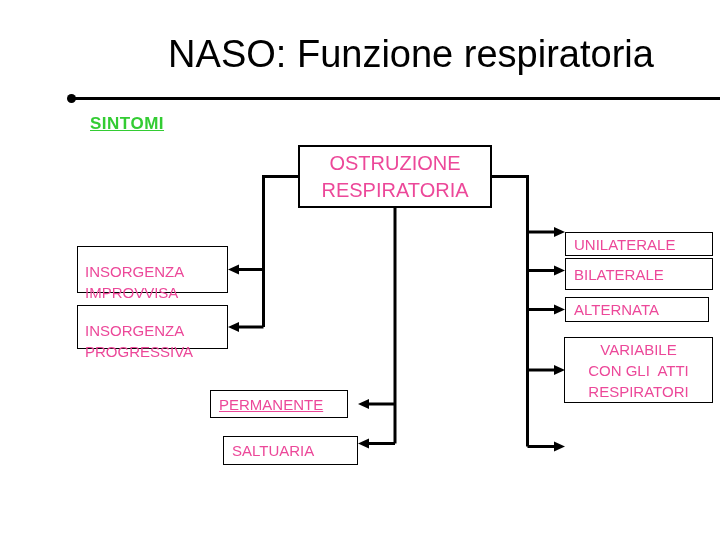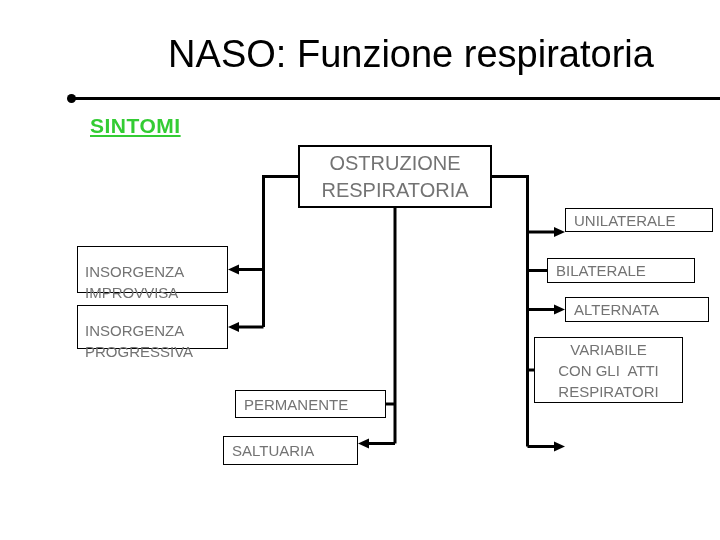--- a/index.html
+++ b/index.html
@@ -21,55 +21,55 @@
   }
   .divider .dot {
     position: absolute; top: -3px; width: 9px; height: 9px;
     border-radius: 50%; background: #000000;
   }
   .divider .dot-l { left: -4px; }
   .divider .dot-r { right: -4px; }
 
   .section-label {
     position: absolute; left: 55px; top: 114px;
-    font-size: 21px; font-weight: bold; text-decoration: underline;
+    font-size: 17px; font-weight: bold; text-decoration: underline;
     color: #33cc33; letter-spacing: 0.5px;
   }
 
   .connectors { position: absolute; left: 0; top: 0; width: 720px; height: 540px; }
   .connectors path { fill: none; stroke: #000000; stroke-width: 3px; }
   .connectors polygon { fill: #000000; stroke: none; }
 
   .box {
     position: absolute; box-sizing: border-box;
-    background: #ffffff; color: #737373;
+    background: #ffffff; color: #ec4899;
     border: 1px solid #000000;
     font-size: 15px; line-height: 21px;
     white-space: pre-wrap;
   }
   .box.root {
     left: 263px; top: 145px; width: 194px; height: 63px;
     border-width: 2px; font-size: 20px; line-height: 27px;
     display: flex; align-items: center; justify-content: center;
     text-align: center;
   }
   .box.flex-left { display: flex; align-items: center; padding-left: 8px; }
   .box.pad-left  { padding: 14px 4px 0 7px; }
   .box.flex-center {
     display: flex; align-items: center; justify-content: center;
     text-align: center;
   }
   .box.l1 { left: 42px;  top: 246px; width: 151px; height: 47px; }
   .box.l2 { left: 42px;  top: 305px; width: 151px; height: 44px; }
-  .box.m1 { left: 200px; top: 390px; width: 151px; height: 28px; }
+  .box.m1 { left: 175px; top: 390px; width: 138px; height: 28px; text-decoration: underline; }
   .box.m2 { left: 188px; top: 436px; width: 135px; height: 29px; }
-  .box.r1 { left: 530px; top: 208px; width: 148px; height: 24px; }
-  .box.r2 { left: 512px; top: 258px; width: 148px; height: 25px; }
+  .box.r1 { left: 530px; top: 232px; width: 148px; height: 24px; }
+  .box.r2 { left: 530px; top: 258px; width: 148px; height: 32px; }
   .box.r3 { left: 530px; top: 297px; width: 144px; height: 25px; }
-  .box.r4 { left: 499px; top: 337px; width: 149px; height: 66px; }
+  .box.r4 { left: 529px; top: 337px; width: 149px; height: 66px; }
   .box.r5 { left: 529px; top: 414px; width: 149px; height: 65px; }
 </style>
 </head>
 <body>
 
 <div class="slide">
 
   <div class="title">NASO: Funzione respiratoria</div>
 
   <div class="divider">

